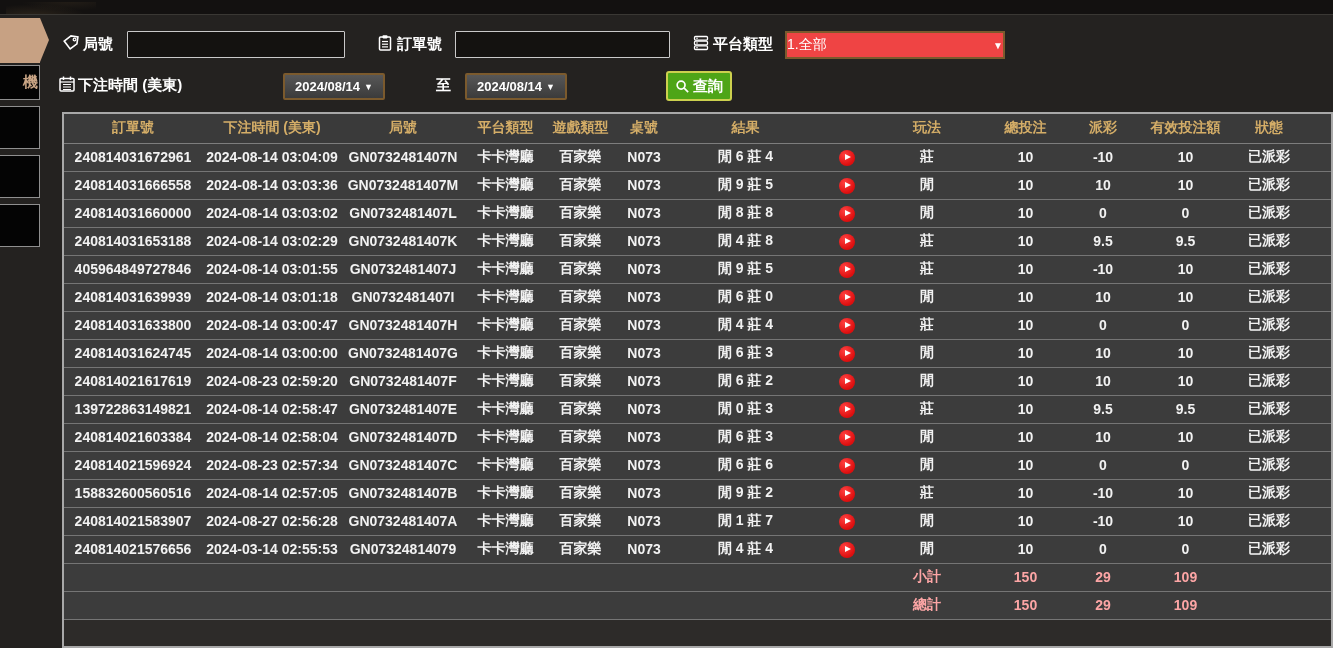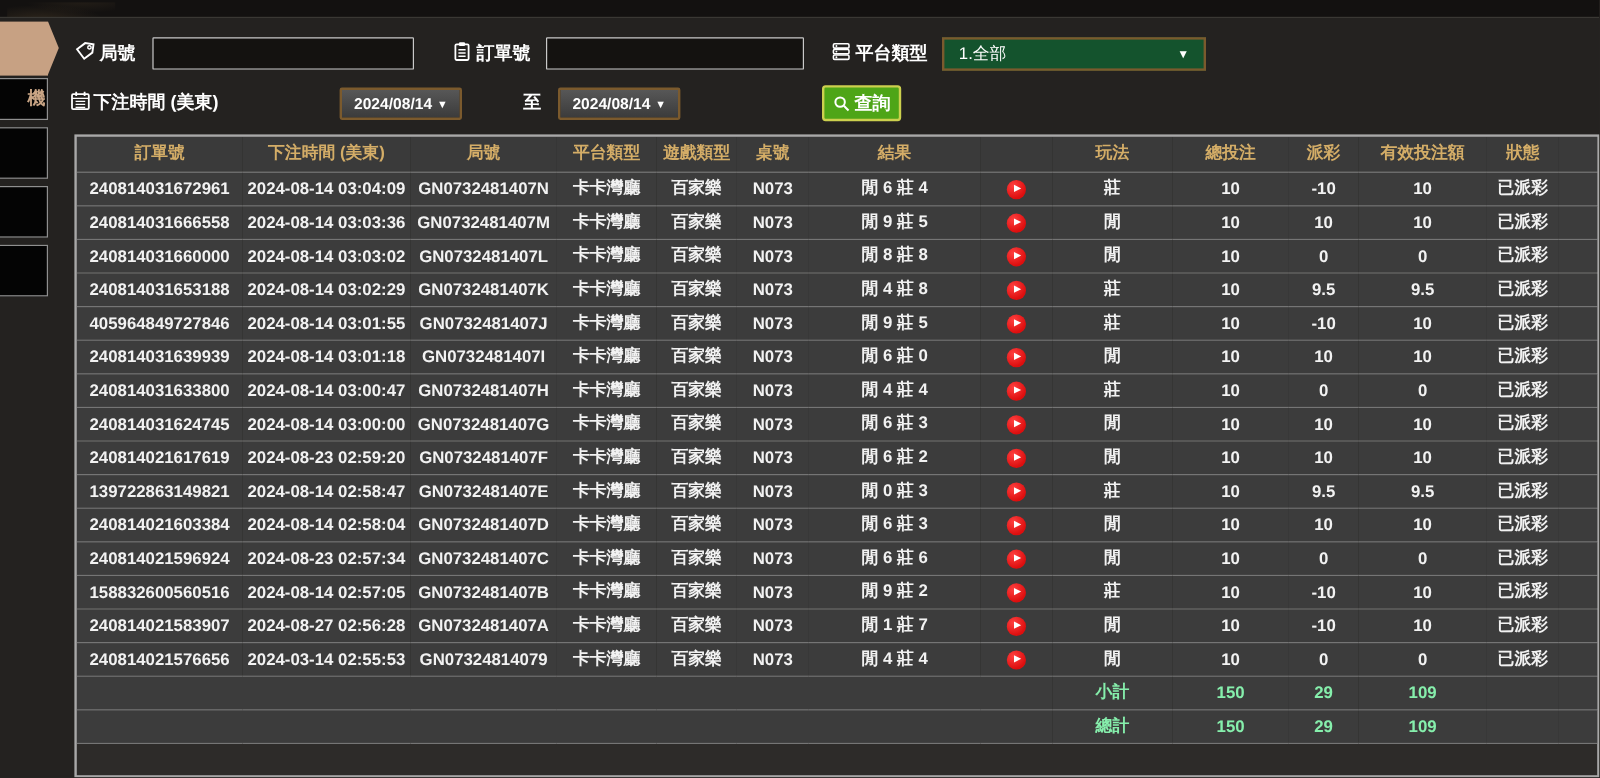--- a/index.html
+++ b/index.html
@@ -24,22 +24,22 @@
     border:1px solid #8f8f8f; color:#c9a585; font-weight:bold; font-size:15px;
     display:flex; align-items:center; justify-content:flex-end; padding-right:1px; overflow:hidden; }
 
   
   .filters { position:absolute; left:48px; top:15px; width:1285px; height:97px; }
   .flabel { position:absolute; color:#ffffff; font-weight:bold; font-size:15px; white-space:nowrap; }
   .ficon { position:absolute; width:18px; height:18px; }
   .ficon svg { width:18px; height:18px; display:block; }
   .tinput { position:absolute; height:27px; background:#141210; border:1px solid #c9c9c9;
     color:#eee; font-size:14px; padding:0 6px; outline:none; border-radius:1px; }
-  .dropdown { position:absolute; height:28px; background:#14532d; border:2px solid #7b5a2d;
-    color:#fff; font-size:14px; display:flex; align-items:center; padding:0 12px; cursor:pointer; }
+  .dropdown { position:absolute; height:28px; background:#ef4444; border:2px solid #7b5a2d;
+    color:#fff; font-size:14px; display:flex; align-items:center; padding:0 0; cursor:pointer; }
   .dropdown .caret { margin-left:auto; font-size:10px; color:#fff; }
   .dateselect { position:absolute; height:27px; background:linear-gradient(#575757,#3b3b3b);
     border:2px solid #7b5a2d; color:#fff; font-weight:bold; font-size:13px;
     display:flex; align-items:center; justify-content:center; cursor:pointer; border-radius:2px; }
   .dateselect .caret { font-size:9px; margin-left:4px; }
   .searchbtn { position:absolute; height:30px; background:#4ea517; border:2px solid #ccd04e;
     border-radius:3px; color:#fff; font-weight:bold; font-size:15px;
     display:flex; align-items:center; padding:0 7px; cursor:pointer; }
   .searchbtn svg { width:15px; height:15px; margin-right:3px; }
 
@@ -48,21 +48,21 @@
     background:#2d2b29; border:2px solid #a8a8a8; overflow:hidden; }
   table.grid { border-collapse:collapse; table-layout:fixed; width:1345px; }
   table.grid th { height:29px; color:#d4ad67; font-weight:bold; font-size:14px;
     background:#3a3a3a; border-bottom:1px solid #7d7d7d; text-align:center; white-space:nowrap; overflow:hidden; }
   table.grid td { height:28px; color:#f2f2f2; font-weight:600; font-size:14px;
     background:#3c3c3c; border-bottom:1px solid #757575; text-align:center; white-space:nowrap; overflow:hidden; }
   th.col-last { text-align:left; padding-left:25px; }
   td.pos { color:#8cd41f; }
   td.neg { color:#96212f; }
   td.status { color:#3fdc3f; font-weight:bold; }
-  tr.sumrow td { color:#86efac; font-weight:bold; background:#3c3c3c;margin-top:40px; }
+  tr.sumrow td { color:#fca5a5; font-weight:bold; background:#3c3c3c;margin-top:40px; }
   .playbtn { display:inline-block; width:16px; height:16px; border-radius:50%;
     background:radial-gradient(circle at 35% 30%, #ff4040, #dd0e0e 70%);
     position:relative; vertical-align:middle; cursor:pointer; }
   .playbtn::after { content:""; position:absolute; left:6px; top:4.5px;
     border-left:6px solid #fff; border-top:3.5px solid transparent; border-bottom:3.5px solid transparent; }
 </style>
 </head>
 <body>
 
 <div id="app">
@@ -134,21 +134,21 @@
     <span class="flabel" style="left:30px;top:61px;">下注時間 (美東)</span>
     <div class="dateselect" style="left:235px;top:58px;width:102px;">
       <span>2024/08/14</span>
       <span class="caret">▼</span>
     </div>
     <span class="flabel" style="left:388px;top:61px;">至</span>
     <div class="dateselect" style="left:417px;top:58px;width:102px;">
       <span>2024/08/14</span>
       <span class="caret">▼</span>
     </div>
-    <div class="searchbtn" style="left:637px;top:56px;">
+    <div class="searchbtn" style="left:618px;top:56px;">
       <svg viewBox="0 0 16 16">
           <circle cx="6.5" cy="6.5" r="4.2" fill="none" stroke="#fff" stroke-width="1.8"></circle>
           <line x1="9.8" y1="9.8" x2="14" y2="14" stroke="#fff" stroke-width="1.8"></line>
         </svg>
       <span>查詢</span>
     </div>
   </div>
 
   <div class="tablewrap">
     <table class="grid">

